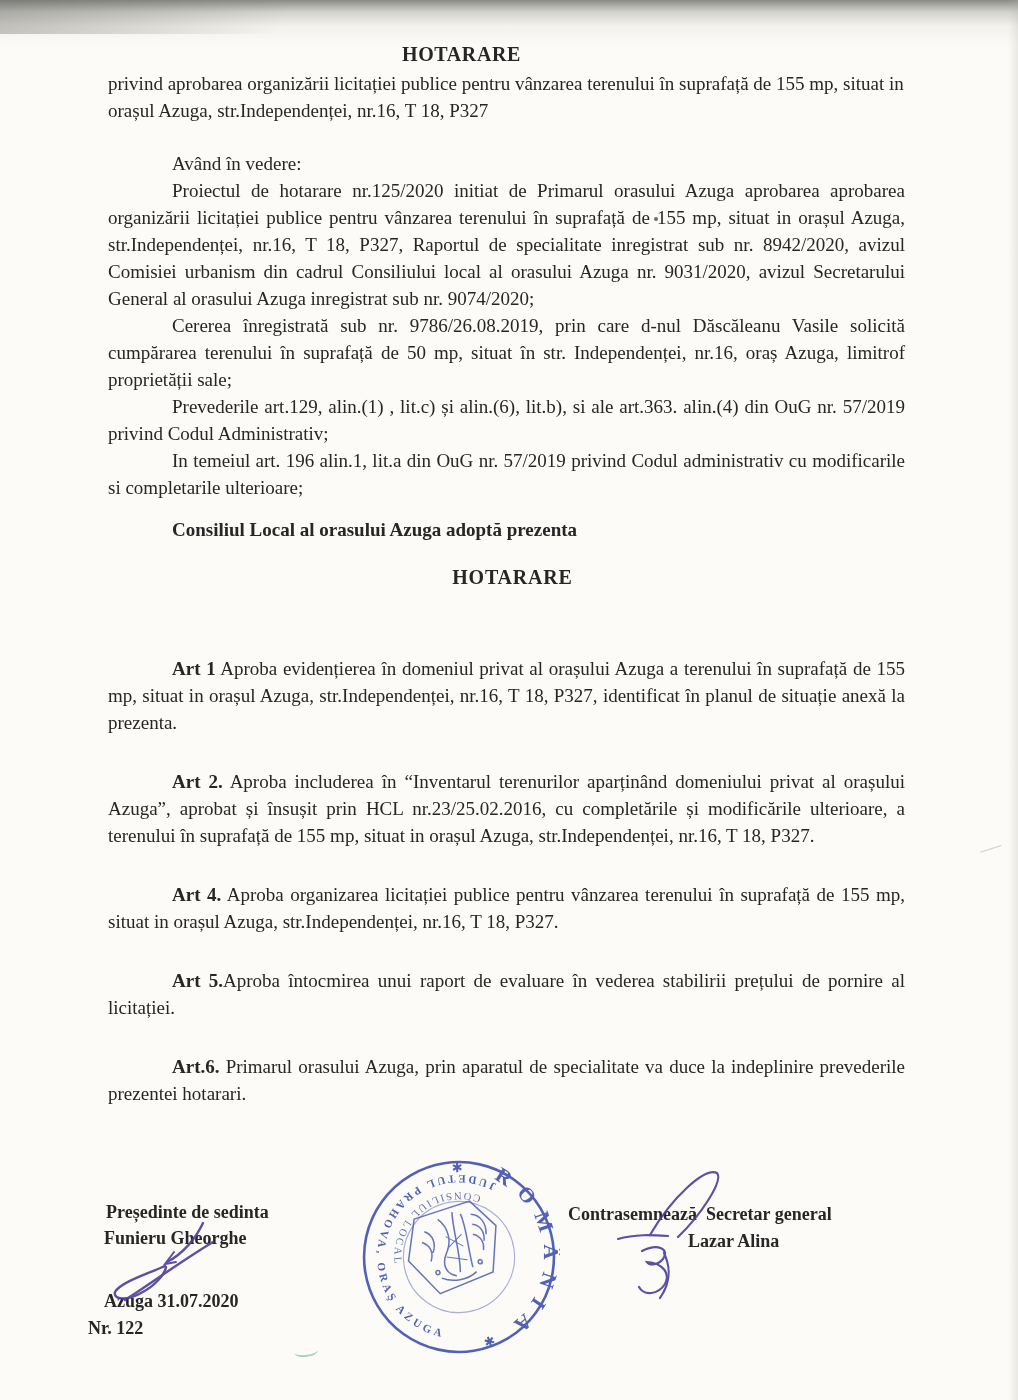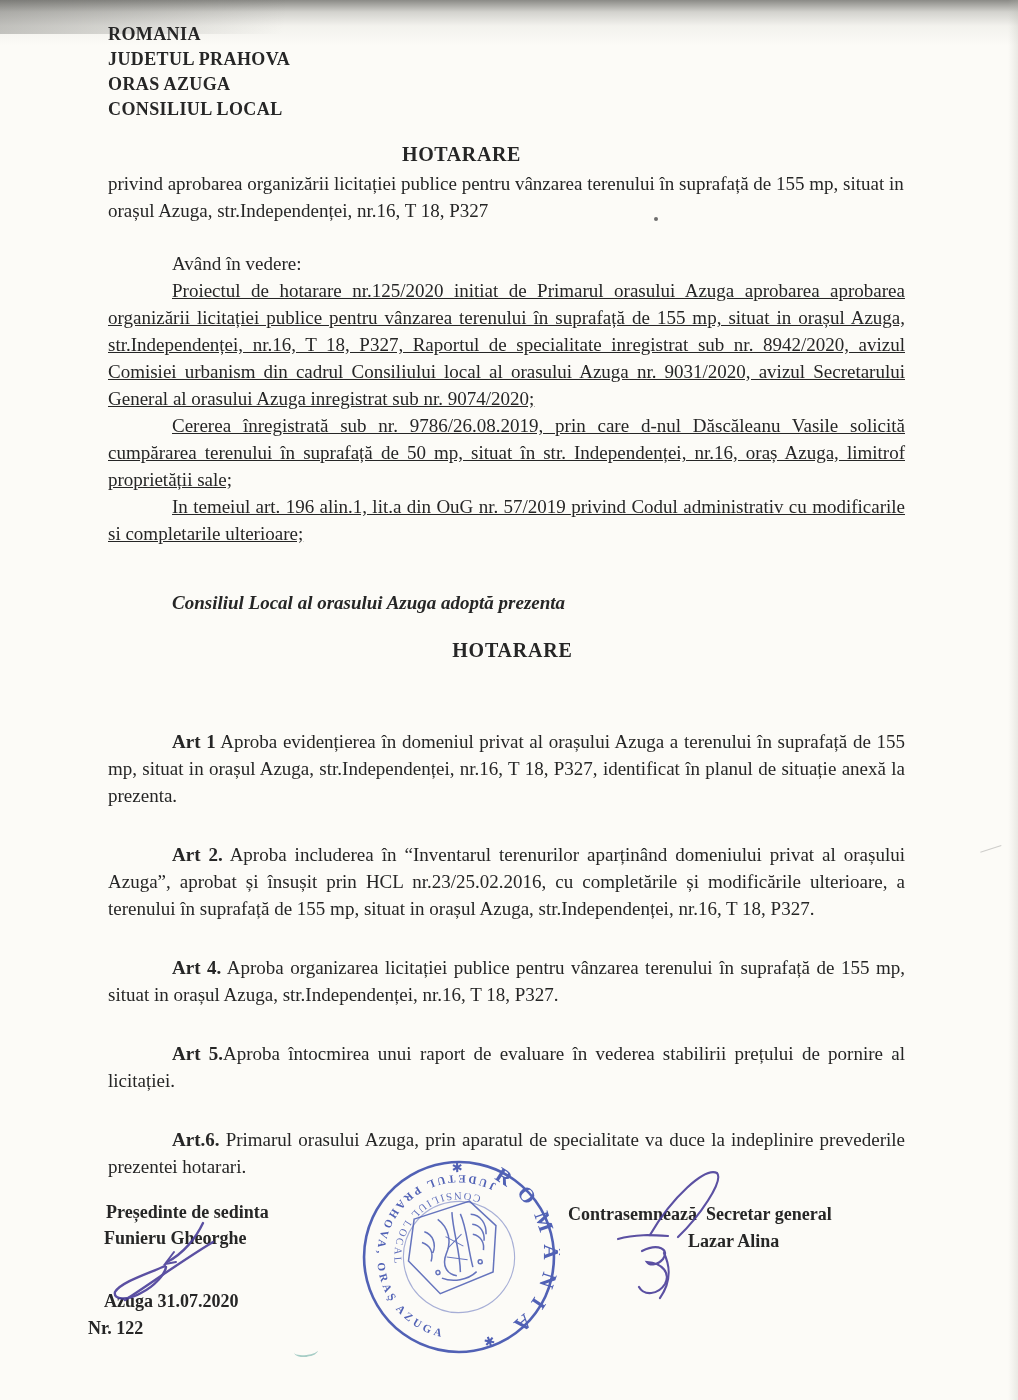--- a/index.html
+++ b/index.html
@@ -36,22 +36,22 @@
     font-size:19px;line-height:27px;
   }
   .header-block{font-weight:bold;font-size:18px;line-height:25px;letter-spacing:.4px;}
   .doc-title{
     font-weight:bold;font-size:20px;letter-spacing:.6px;
     text-align:center;padding-right:90px;margin-top:19px;
   }
   .subtitle{margin-top:2px;text-align:left;}
   p{margin:0;}
   .preamble-intro{margin-top:26px;text-indent:64px;}
-  .body-par{text-align:justify;text-indent:64px;text-decoration:underline;}
-  .adoption-line{margin-top:42px;text-indent:64px;font-weight:bold;font-style:italic;}
+  .body-par{text-align:justify;text-indent:64px;}
+  .adoption-line{margin-top:15px;text-indent:64px;font-weight:bold;}
   .decision-heading{
     margin-top:21px;font-weight:bold;font-size:20px;letter-spacing:.8px;
     text-align:center;text-indent:12px;
   }
   .article{text-align:justify;text-indent:64px;}
   .article-1{margin-top:64px;}
   .article-n{margin-top:32px;}
   .art-label{font-weight:bold;}
   .sig{position:absolute;font-weight:bold;font-size:18px;white-space:pre;}
   .sig-left-role{left:106px;top:1202px;}
@@ -71,33 +71,28 @@
 </style>
 </head>
 <body>
 
 <div class="page">
   <div class="scan-top"></div>
   <div class="scan-top-left"></div>
   <div class="scan-right-edge"></div>
 
   <div class="content">
-    <div class="header-block">
-      <p>ROMANIA</p>
-      <p>JUDETUL PRAHOVA</p>
-      <p>ORAS AZUGA</p>
-      <p>CONSILIUL LOCAL</p>
-    </div>
 
     <p class="doc-title">HOTARARE</p>
     <p class="subtitle">privind  aprobarea organizării licitației publice pentru vânzarea  terenului în suprafață de 155 mp, situat in orașul Azuga, str.Independenței, nr.16, T 18, P327</p>
 
     <p class="preamble-intro">Având în vedere:</p>
     <p class="body-par">Proiectul de hotarare nr.125/2020 initiat de Primarul orasului Azuga aprobarea aprobarea organizării licitației publice pentru vânzarea  terenului în suprafață de 155 mp, situat in orașul Azuga, str.Independenței, nr.16, T 18, P327, Raportul de specialitate inregistrat sub nr. 8942/2020, avizul Comisiei urbanism din cadrul Consiliului local al orasului Azuga nr. 9031/2020, avizul Secretarului General al orasului Azuga inregistrat sub nr. 9074/2020;</p>
     <p class="body-par">Cererea înregistrată sub nr. 9786/26.08.2019, prin care  d-nul Dăscăleanu Vasile solicită cumpărarea terenului în suprafață de 50 mp, situat în  str. Independenței, nr.16, oraș Azuga, limitrof proprietății sale;</p>
+    <p class="body-par">Prevederile art.129, alin.(1) , lit.c) și alin.(6), lit.b),  si ale art.363. alin.(4) din OuG nr. 57/2019 privind Codul Administrativ;</p>
     <p class="body-par">In temeiul art. 196 alin.1, lit.a din OuG nr. 57/2019 privind Codul administrativ cu modificarile si completarile ulterioare;</p>
 
     <p class="adoption-line">Consiliul Local al orasului Azuga adoptă prezenta</p>
     <p class="decision-heading">HOTARARE</p>
 
     <p class="article article-1"><span class="art-label">Art 1</span><span> Aproba  evidențierea în domeniul privat al orașului Azuga a terenului în suprafață de 155 mp, situat in orașul Azuga, str.Independenței, nr.16, T 18, P327, identificat în planul de situație anexă la prezenta.</span></p>
     <p class="article article-n"><span class="art-label">Art 2.</span><span> Aproba includerea în “Inventarul terenurilor aparținând domeniului privat al orașului Azuga”, aprobat și însușit prin HCL nr.23/25.02.2016, cu completările și modificările ulterioare, a terenului în suprafață de 155  mp,  situat in orașul Azuga, str.Independenței, nr.16, T 18, P327.</span></p>
     <p class="article article-n"><span class="art-label">Art 4.</span><span> Aproba organizarea licitației publice pentru vânzarea  terenului în suprafață de 155 mp, situat in orașul Azuga, str.Independenței, nr.16, T 18, P327.</span></p>
     <p class="article article-n"><span class="art-label">Art 5.</span><span>Aproba întocmirea unui raport de evaluare în vederea stabilirii prețului de pornire al licitației.</span></p>
     <p class="article article-n"><span class="art-label">Art.6.</span><span> Primarul orasului Azuga, prin aparatul de specialitate va duce la indeplinire prevederile prezentei hotarari.</span></p>

